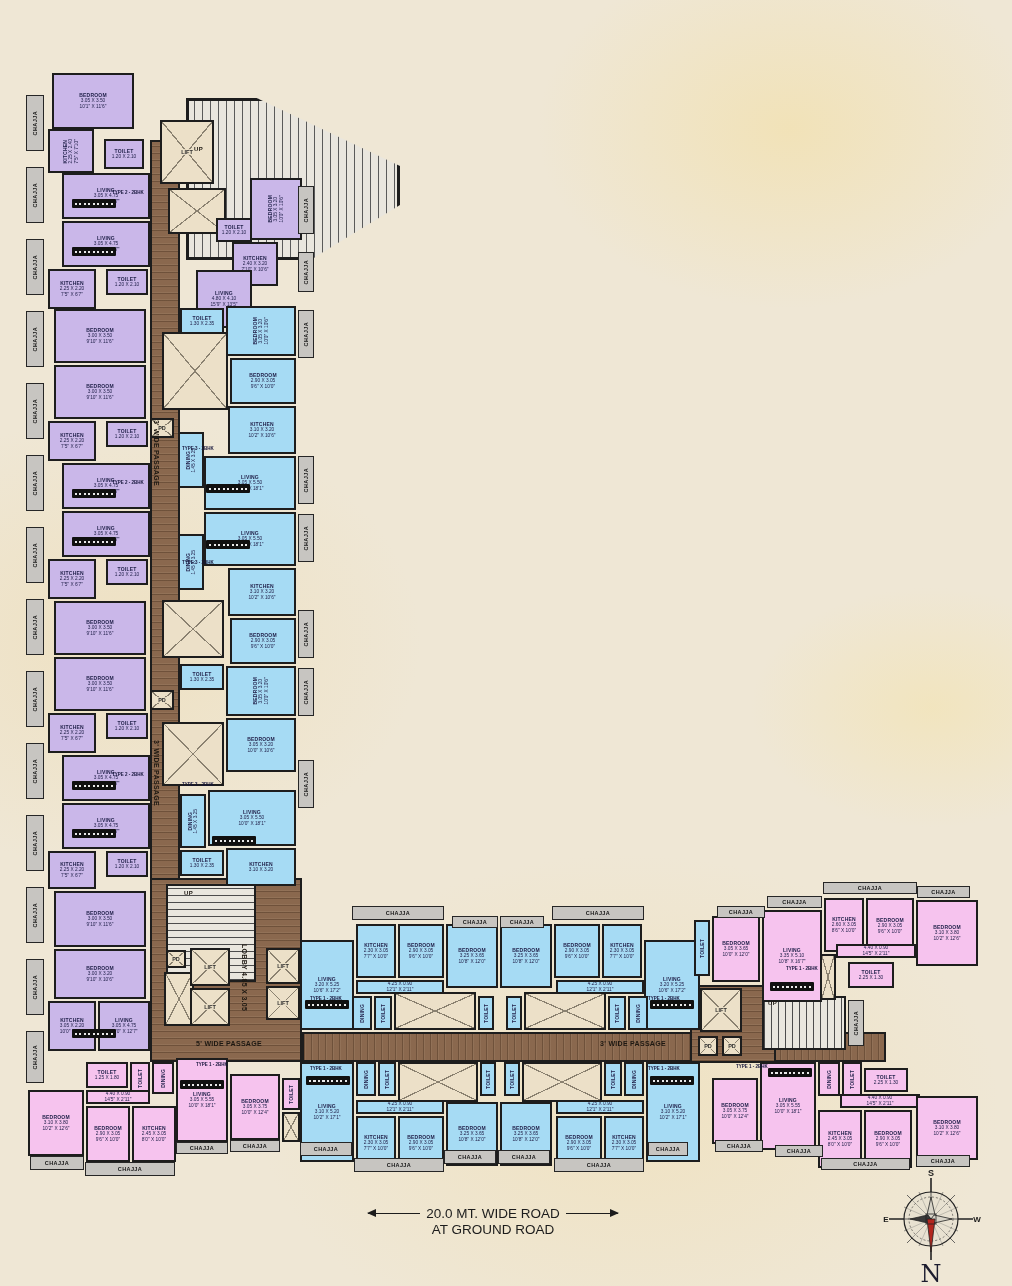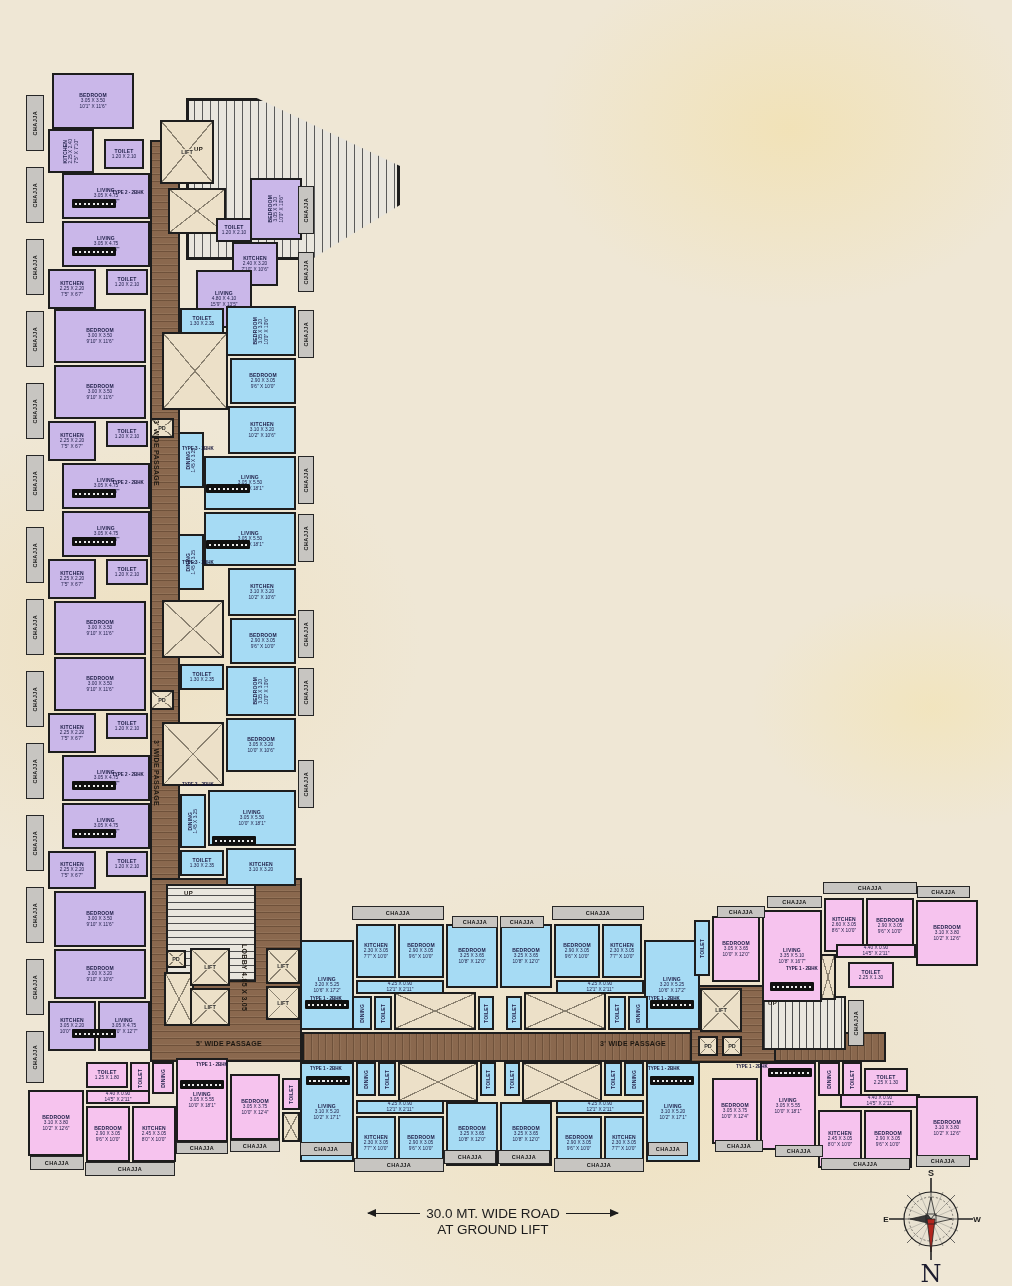--- a/index.html
+++ b/index.html
@@ -966,24 +966,24 @@
       <div class="ftext" style="left: 600px; top: 1040px; width: 120px; height: 12px;">3' WIDE PASSAGE</div>
       <div class="ftext rot" style="left: 248px; top: 944px; width: 120px; height: 12px;">LOBBY 4.85 X 3.05</div>
       <div class="ftext sm" style="left: 194px; top: 146px; width: 120px; height: 12px;">UP</div>
       <div class="ftext sm" style="left: 184px; top: 890px; width: 120px; height: 12px;">UP</div>
       <div class="ftext sm" style="left: 768px; top: 1000px; width: 120px; height: 12px;">UP</div>
     </div>
 
   <div id="road">
     <div class="r1">
       <span class="arr l"></span>
-      <span>30.0 MT. WIDE ROAD</span>
+      <span>20.0 MT. WIDE ROAD</span>
       <span class="arr r"></span>
     </div>
-    <div class="r2">AT GROUND LIFT</div>
+    <div class="r2">AT GROUND ROAD</div>
   </div>
 
   <svg id="compass" viewBox="0 0 100 118">
     <line x1="50" y1="10" x2="50" y2="92" stroke="#222" stroke-width="1.6"></line>
     <line x1="8" y1="51" x2="92" y2="51" stroke="#222" stroke-width="1.6"></line>
     <line x1="26" y1="27" x2="74" y2="75" stroke="#444" stroke-width="0.8"></line>
     <line x1="74" y1="27" x2="26" y2="75" stroke="#444" stroke-width="0.8"></line>
     <line x1="38" y1="24" x2="62" y2="78" stroke="#555" stroke-width="0.6"></line>
     <line x1="62" y1="24" x2="38" y2="78" stroke="#555" stroke-width="0.6"></line>
     <line x1="23" y1="39" x2="77" y2="63" stroke="#555" stroke-width="0.6"></line>

